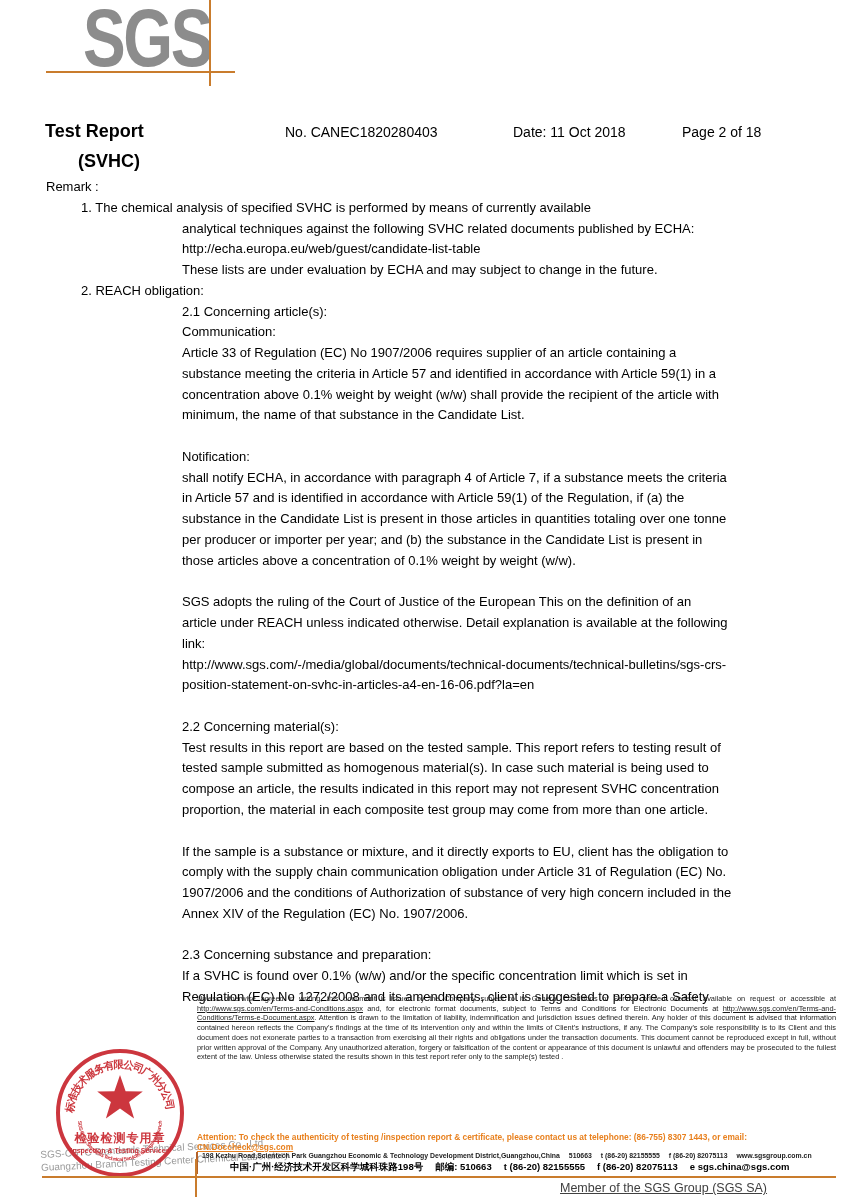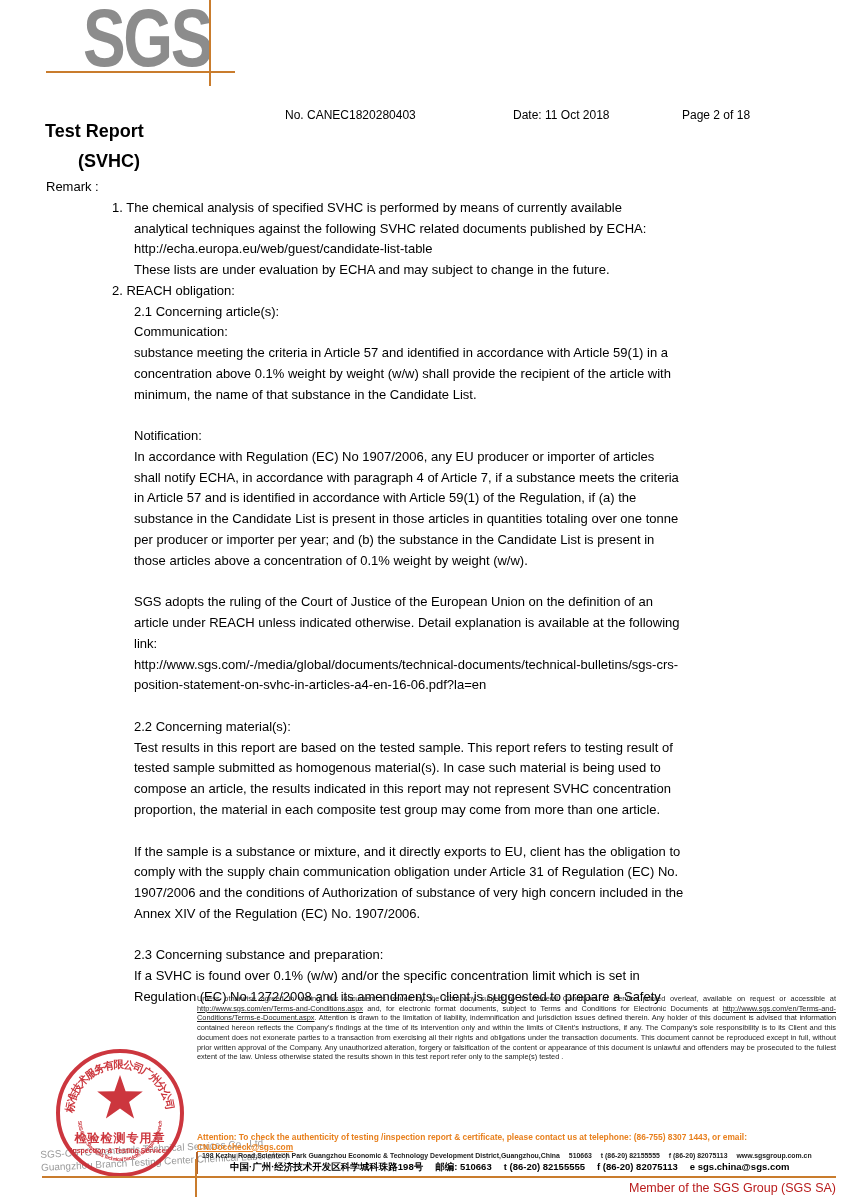--- a/index.html
+++ b/index.html
@@ -8,45 +8,45 @@
 
   
   .logo-text{position:absolute;left:83px;top:2px;font-size:82px;font-weight:bold;
              color:#8c8c8c;letter-spacing:-3px;line-height:72px;
              transform:scaleX(.78);transform-origin:left top;}
   .logo-hline{position:absolute;left:46px;top:71px;width:189px;height:2px;background:#c97c2d;}
   .logo-vline{position:absolute;left:209px;top:0;width:2px;height:86px;background:#c97c2d;}
 
   .title{position:absolute;left:45px;top:121px;font-size:18px;font-weight:bold;}
   .subtitle{position:absolute;left:45px;top:151px;font-size:18px;font-weight:bold;margin-left:33px;}
-  .meta{position:absolute;top:108px;font-size:12px;text-align:center;}
+  .meta{position:absolute;top:124px;font-size:14px;text-align:center;}
   .meta-no{left:285px;}
   .meta-date{left:513px;}
   .meta-page{left:682px;}
 
   
   .doc-body{position:absolute;left:0;top:177px;width:724px;font-size:13px;line-height:20.76px;}
   .doc-body div{white-space:nowrap;}
   .ind0{padding-left:46px;}
-  .ind1{padding-left:112px;}
-  .ind2{padding-left:134px;}
+  .ind1{padding-left:81px;}
+  .ind2{padding-left:134px;margin-left:48px;}
 
   
   .fineprint{position:absolute;left:197px;top:994px;width:639px;font-size:7.4px;
              line-height:9.7px;text-align:justify;color:#1c1c1c;font-weight:normal;}
   .fineprint .u,.attention .u{text-decoration:underline;}
   .attention{position:absolute;left:197px;top:1133px;width:639px;font-size:8.4px;
              line-height:9.8px;font-weight:bold;color:#e8801e;}
   .addr{position:absolute;left:196px;top:1152px;width:640px;border-left:2px solid #b3622a;
         padding-left:4px;}
   .addr-en{display:flex;gap:9px;font-size:6.9px;font-weight:bold;color:#222;white-space:nowrap;}
   .addr-cn{display:flex;gap:12px;font-size:9.5px;font-weight:bold;margin-top:2px;white-space:nowrap;margin-left:28px;}
   .bottom-rule{position:absolute;left:42px;top:1176px;width:794px;height:2px;background:#c97c2d;}
   .bottom-vtick{position:absolute;left:195px;top:1159px;width:2px;height:38px;background:#c97c2d;}
-  .member{position:absolute;left:560px;top:1181px;width:276px;text-align:right;font-size:12.5px;color:#b91c1c;}
+  .member{position:absolute;left:560px;top:1181px;width:276px;text-align:left;font-size:12.5px;color:#404040;text-decoration:underline;}
 
   .lab-name{position:absolute;left:40px;top:1149px;font-size:10px;line-height:12.5px;
             color:#9b9b9b;transform:rotate(-3deg);transform-origin:left top;white-space:nowrap;}
   .stamp{position:absolute;left:52px;top:1045px;width:136px;height:136px;opacity:.92;}
 </style>
 </head>
 <body>
 
 <div class="page">
 
@@ -62,33 +62,33 @@
 
   <div class="doc-body">
       <div class="ind0">Remark :</div>
       <div class="ind1">1. The chemical analysis of specified SVHC is performed by means of currently available</div>
       <div class="ind2">analytical techniques against the following SVHC related documents published by ECHA:</div>
       <div class="ind2">http://echa.europa.eu/web/guest/candidate-list-table</div>
       <div class="ind2">These lists are under evaluation by ECHA and may subject to change in the future.</div>
       <div class="ind1">2. REACH obligation:</div>
       <div class="ind2">2.1 Concerning article(s):</div>
       <div class="ind2">Communication:</div>
+      <div class="ind2">Article 33 of Regulation (EC) No 1907/2006 requires supplier of an article containing a</div>
       <div class="ind2">substance meeting the criteria in Article 57 and identified in accordance with Article 59(1) in a</div>
       <div class="ind2">concentration above 0.1% weight by weight (w/w) shall provide the recipient of the article with</div>
       <div class="ind2">minimum, the name of that substance in the Candidate List.</div>
       <div class="ind2">&nbsp;</div>
       <div class="ind2">Notification:</div>
-      <div class="ind2">In accordance with Regulation (EC) No 1907/2006, any EU producer or importer of articles</div>
       <div class="ind2">shall notify ECHA, in accordance with paragraph 4 of Article 7, if a substance meets the criteria</div>
       <div class="ind2">in Article 57 and is identified in accordance with Article 59(1) of the Regulation, if (a) the</div>
       <div class="ind2">substance in the Candidate List is present in those articles in quantities totaling over one tonne</div>
       <div class="ind2">per producer or importer per year; and (b) the substance in the Candidate List is present in</div>
       <div class="ind2">those articles above a concentration of 0.1% weight by weight (w/w).</div>
       <div class="ind2">&nbsp;</div>
-      <div class="ind2">SGS adopts the ruling of the Court of Justice of the European Union on the definition of an</div>
+      <div class="ind2">SGS adopts the ruling of the Court of Justice of the European This on the definition of an</div>
       <div class="ind2">article under REACH unless indicated otherwise. Detail explanation is available at the following</div>
       <div class="ind2">link:</div>
       <div class="ind2">http://www.sgs.com/-/media/global/documents/technical-documents/technical-bulletins/sgs-crs-</div>
       <div class="ind2">position-statement-on-svhc-in-articles-a4-en-16-06.pdf?la=en</div>
       <div class="ind2">&nbsp;</div>
       <div class="ind2">2.2 Concerning material(s):</div>
       <div class="ind2">Test results in this report are based on the tested sample. This report refers to testing result of</div>
       <div class="ind2">tested sample submitted as homogenous material(s). In case such material is being used to</div>
       <div class="ind2">compose an article, the results indicated in this report may not represent SVHC concentration</div>
       <div class="ind2">proportion, the material in each composite test group may come from more than one article.</div>

